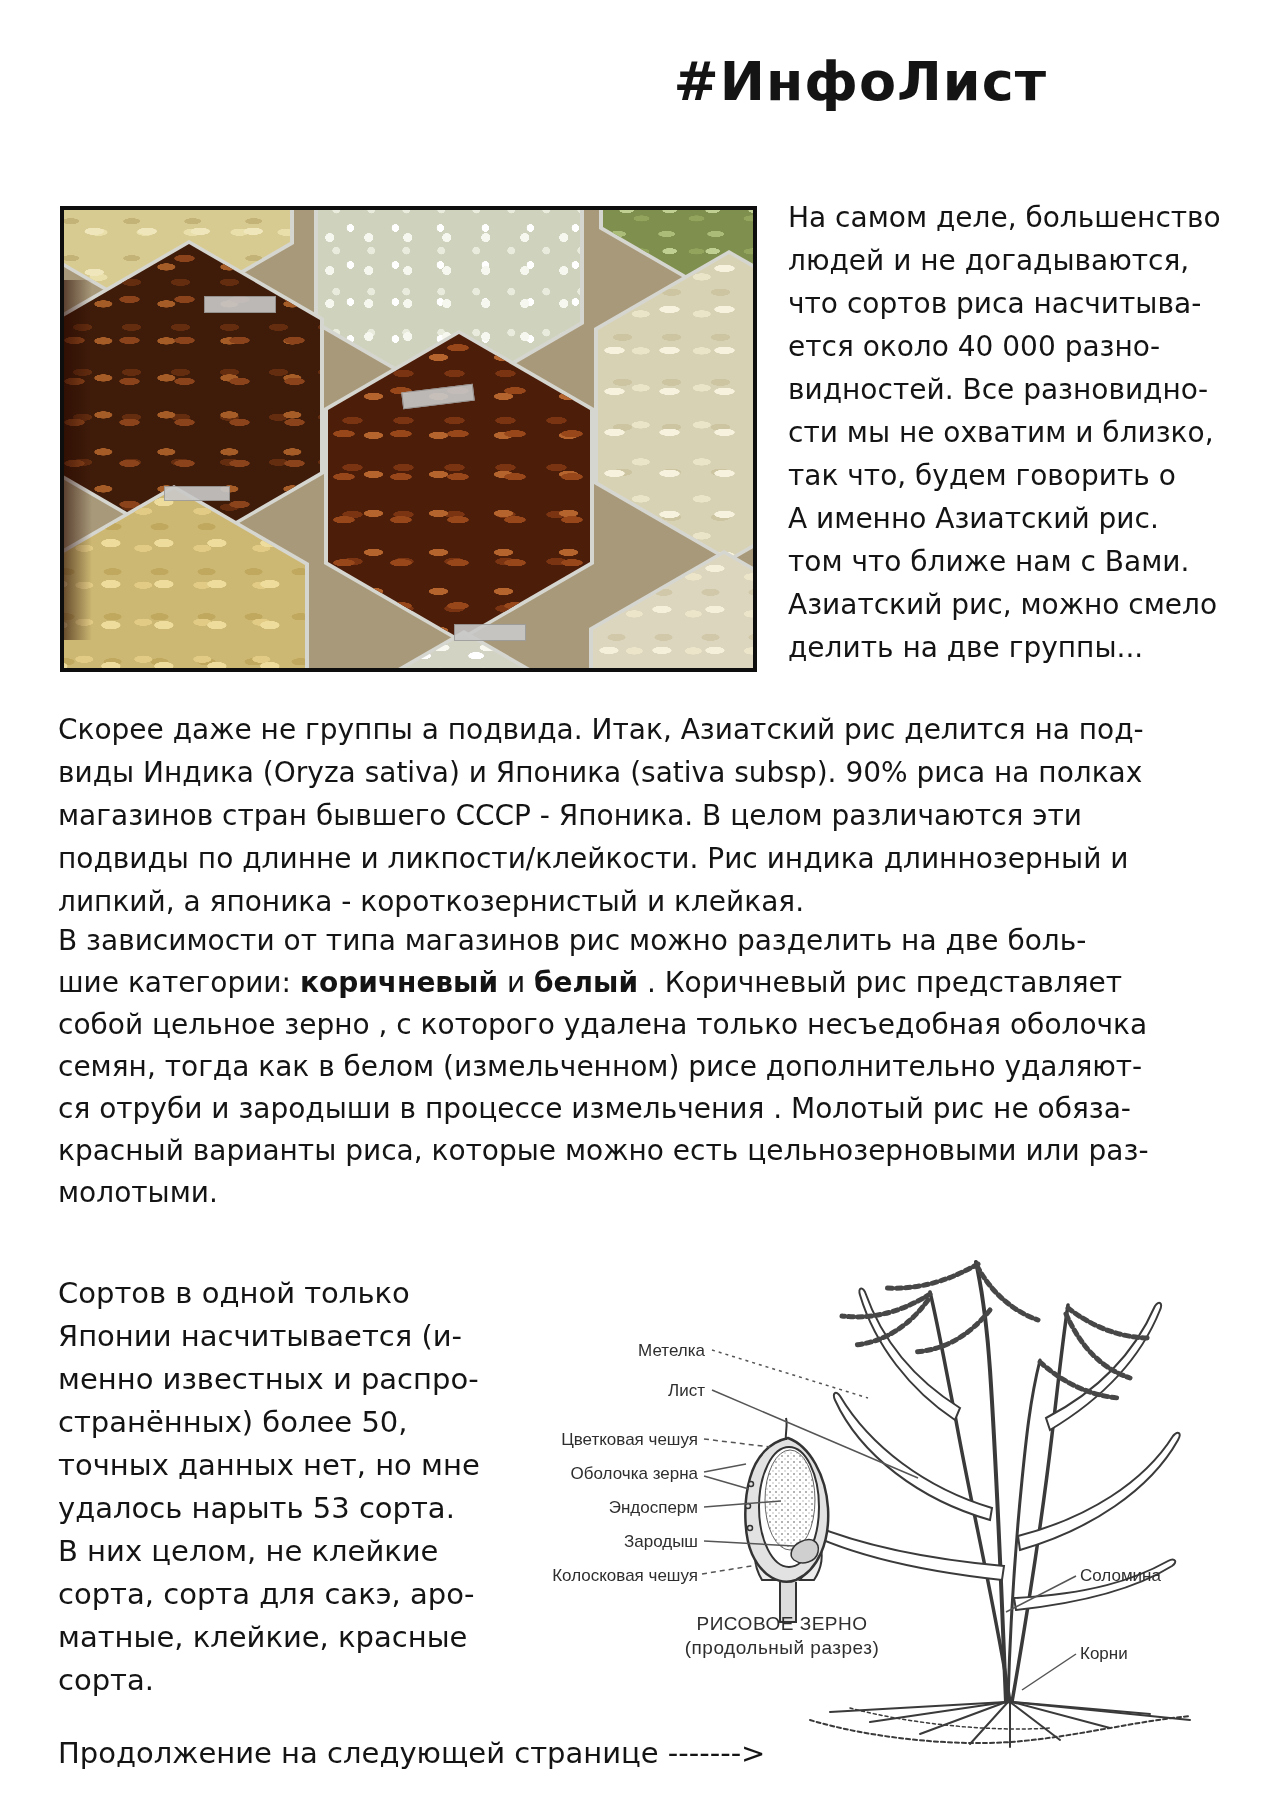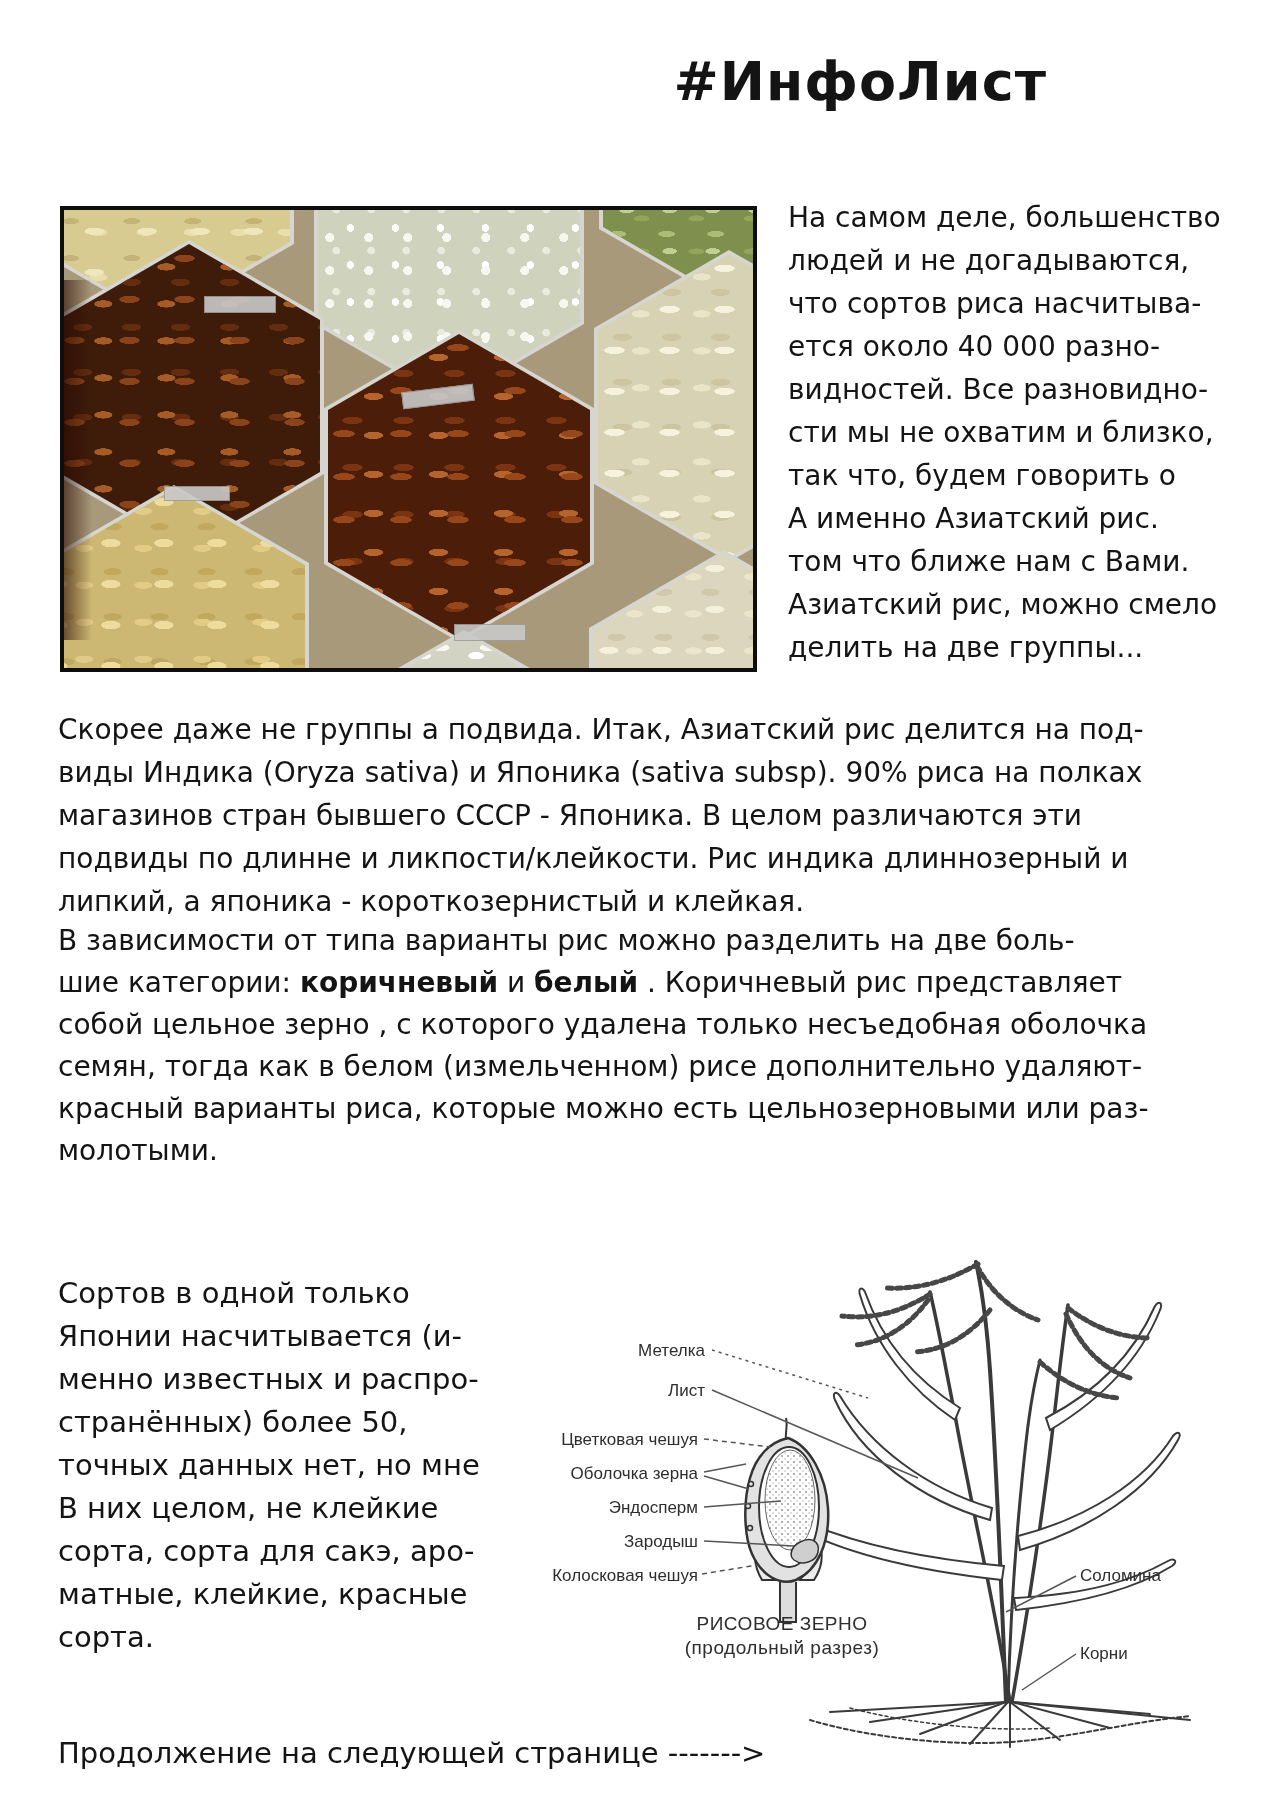--- a/index.html
+++ b/index.html
@@ -138,34 +138,36 @@
 
   <div class="p2">
     <div class="ln">Скорее даже не группы а подвида. Итак, Азиатский рис делится на под-</div>
     <div class="ln">виды Индика (Oryza sativa) и Японика (sativa subsp). 90% риса на полках</div>
     <div class="ln">магазинов стран бывшего СССР - Японика. В целом различаются эти</div>
     <div class="ln">подвиды по длинне и ликпости/клейкости.  Рис индика длиннозерный и</div>
     <div class="ln">липкий, а японика - короткозернистый и клейкая.</div>
   </div>
 
   <div class="p3">
-    <div class="ln">В зависимости от типа варианты рис можно разделить на две боль-</div>
+    <div class="ln">В зависимости от типа магазинов рис можно разделить на две боль-</div>
     <div class="ln"><span>шие категории: </span><span class="bold">коричневый</span><span> и </span><span class="bold">белый</span><span> . Коричневый рис представляет</span></div>
     <div class="ln">собой цельное зерно , с которого удалена только несъедобная оболочка</div>
     <div class="ln">семян, тогда как в белом (измельченном) рисе дополнительно удаляют-</div>
+    <div class="ln">ся отруби и зародыши в процессе измельчения . Молотый рис не обяза-</div>
     <div class="ln">красный варианты риса, которые можно есть цельнозерновыми или раз-</div>
     <div class="ln">молотыми.</div>
   </div>
 
   <div class="p4">
     <div class="ln">Сортов в одной только</div>
     <div class="ln">Японии насчитывается (и-</div>
     <div class="ln">менно известных и распро-</div>
     <div class="ln">странённых) более 50,</div>
     <div class="ln">точных данных нет, но мне</div>
+    <div class="ln">удалось нарыть 53 сорта.</div>
     <div class="ln">В них целом, не клейкие</div>
     <div class="ln">сорта, сорта для сакэ, аро-</div>
     <div class="ln">матные, клейкие, красные</div>
     <div class="ln">сорта.</div>
   </div>
 
   <svg class="diagram" width="780" height="500" viewBox="0 0 780 500">
     <defs>
       <pattern id="stip" width="6" height="6" patternUnits="userSpaceOnUse">
         <circle cx="2" cy="2" r="1" fill="#9a9a9a"></circle>

